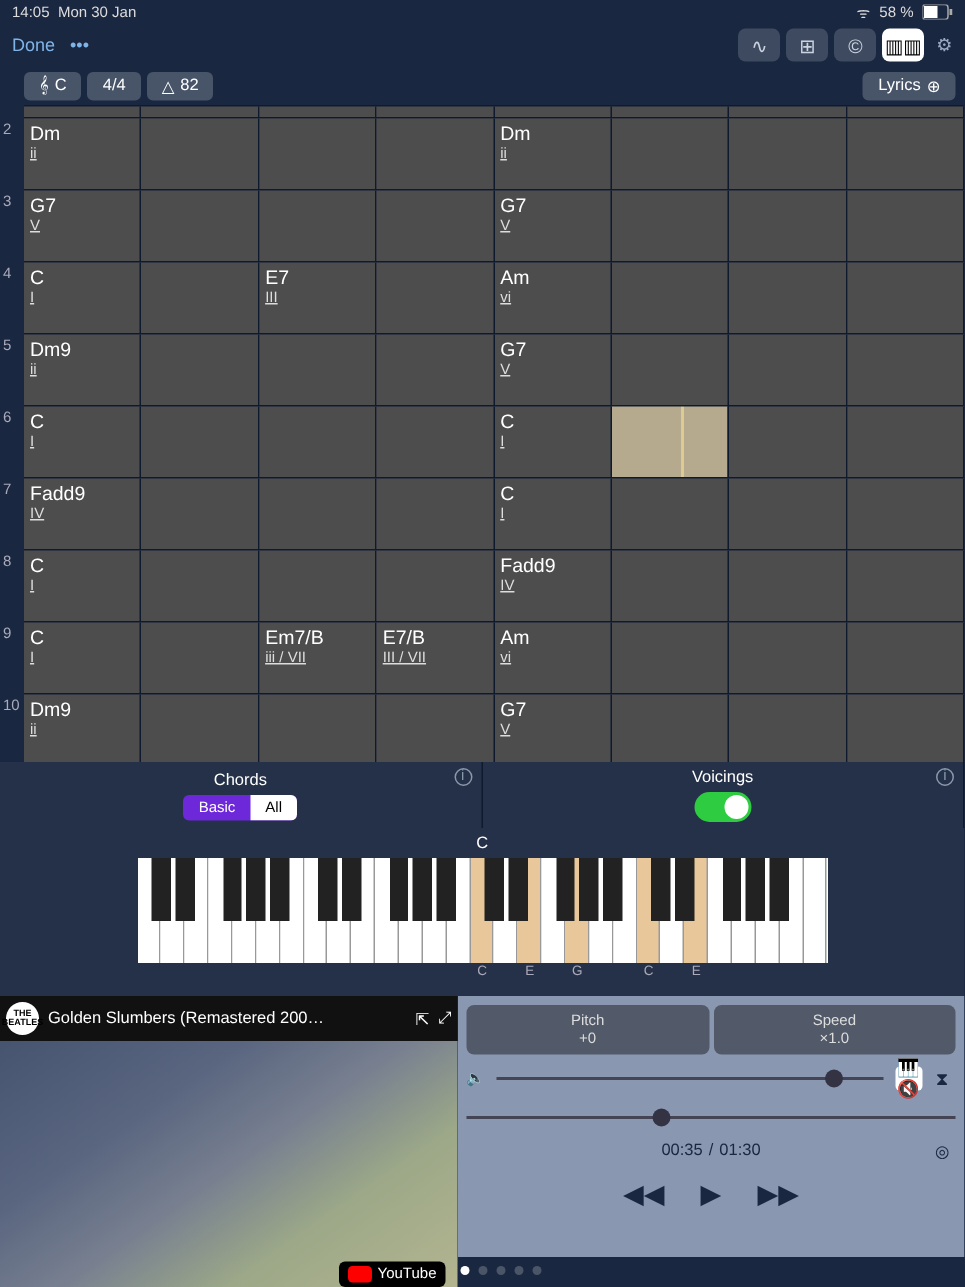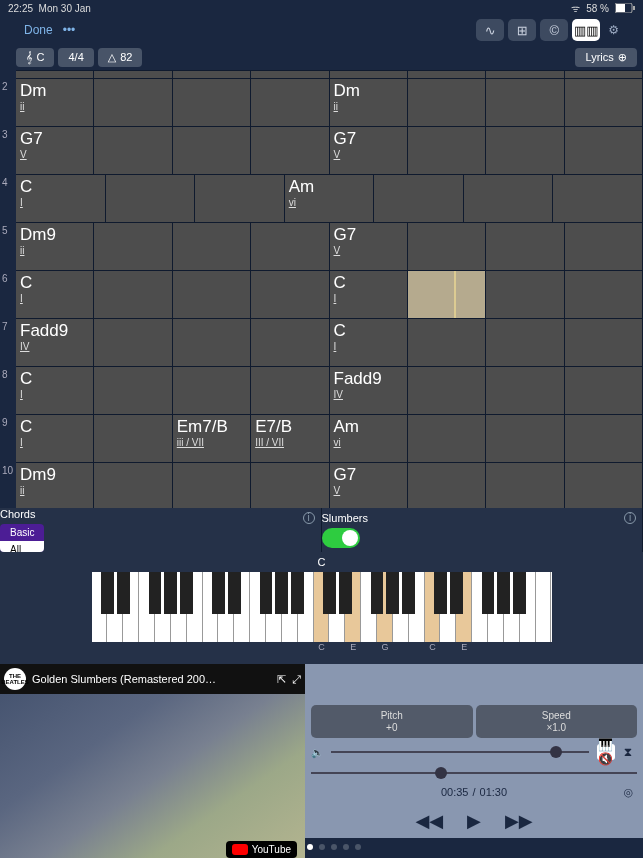--- a/index.html
+++ b/index.html
@@ -1,36 +1,36 @@
 <!DOCTYPE html>
 <html><head>
 <meta charset="utf-8">
 <style>
 * { margin:0; padding:0; box-sizing:border-box; font-family:-apple-system,Helvetica,Arial,sans-serif; }
 body { background:#1a2740; width:643px; height:858px; overflow:hidden; color:#fff; font-size:12px; }
 .statusbar { height:16px; display:flex; justify-content:space-between; padding:0 8px; font-size:10px; align-items:center; color:#ddd; }
 .statusbar .right { display:flex; gap:6px; align-items:center; }
-.appbar { height:28px; display:flex; justify-content:space-between; align-items:center; padding:0 24px; }
+.appbar { height:28px; display:flex; justify-content:space-between; align-items:center; padding:0 8px; }
 .appbar-left { display:flex; gap:10px; align-items:center; color:#7fb4e8;}
 .appbar-right { display:flex; gap:4px; align-items:center; }
 .icon-btn { width:28px; height:22px; border-radius:5px; background:#3d4a60; display:flex; align-items:center; justify-content:center; font-size:13px; color:#ccd3e0;}
 .icon-btn.white { background:#fff; color:#000;}
 .toolbar { height:26px; display:flex; justify-content:space-between; padding:0 6px 0 16px; align-items:center;}
 .toolbar-left { display:flex; gap:4px;}
 .pill { background:#485468; padding:3px 10px; border-radius:4px; font-size:11px; display:flex; align-items:center; gap:4px;}
 .grid { height:438px; overflow:hidden; position:relative; padding-left:16px;}
 .row { display:flex; height:48px; border-top:1px solid #0f1a2e; position:relative;}
 .rownum { position:absolute; left:-14px; top:2px; font-size:10px; color:#aab; }
 .cell { flex:1; border-right:1px solid #0f1a2e; background:#4d4d4d; padding:2px 4px; font-size:10px; display:flex; flex-direction:column; justify-content:flex-start; line-height:1.2; position:relative;}
-.chord-name { font-weight:400; font-size:17px;}
+.chord-name { font-weight:400; font-size:13px;}
 .chord-func { font-size:10px; color:#ddd;text-decoration:underline;}
 .highlight { background:linear-gradient(to right,#b5aa8e 0%,#b5aa8e 60%,#dccb92 60%,#dccb92 62%,#b5aa8e 62%);}
 .ctrlrow { height:44px; display:flex; background:#253148;}
-.ctrlcol { flex:1; border-right:1px solid #0f1a2e; display:flex; flex-direction:column; align-items:flex-start; justify-content:center; font-size:11px; gap:4px; position:relative;}
-.seg { display:flex; background:#4c1d95; border-radius:4px; overflow:hidden; font-size:10px;flex-direction:column;}
+.ctrlcol { flex:1; border-right:1px solid #0f1a2e; display:flex; flex-direction:column; align-items:center; justify-content:center; font-size:11px; gap:4px; position:relative;}
+.seg { display:flex; background:#6d28d9; border-radius:4px; overflow:hidden; font-size:10px;}
 .seg span { padding:3px 10px; }
 .seg .active { background:#fff; color:#000;}
 .toggle { width:38px; height:20px; background:#2ecc40; border-radius:10px; position:relative;}
 .toggle::after { content:''; width:16px; height:16px; background:#fff; border-radius:50%; position:absolute; right:2px; top:2px;}
 .info-i { position:absolute; right:6px; top:4px; font-size:10px; color:#8899aa; border:1px solid #8899aa; width:12px; height:12px; border-radius:50%; text-align:center; line-height:10px;}
 .piano-area { height:112px; background:#253148; display:flex; flex-direction:column; align-items:center; }
 .piano-label { font-size:11px; padding:4px 0;}
 .piano { background:#fff; height:70px; width:460px; position:relative; display:flex;}
 .wkey { flex:1; border-right:1px solid #999; position:relative; background:#fff;}
 .wkey.pressed { background:#e8c89a;}
@@ -39,42 +39,42 @@
 .note-labels { display:flex; width:460px; font-size:9px; color:#aab; }
 .note-labels span { flex:1; text-align:center;}
 .bottom { height:174px; display:flex; background:#1a2740;}
 .video { width:305px; background:#000; position:relative;}
 .video-top { height:30px; background:#111; display:flex; align-items:center; gap:6px; padding:4px; font-size:11px;}
 .avatar { width:22px; height:22px; border-radius:50%; background:#fff; display:flex; align-items:center; justify-content:center; font-size:6px; color:#000; font-weight:bold; text-align:center; line-height:1;}
 .video-img { height:172px; background:linear-gradient(145deg,#465470 0%,#5a6680 30%,#788090 50%,#9ca888 70%,#b5b590 100%); position:relative;text-decoration:underline;}
 .yt-badge { position:absolute; bottom:8px; right:8px; background:#000; border-radius:4px; padding:3px 6px; font-size:10px; display:flex; align-items:center; gap:4px;}
 .yt-badge::before { content:''; width:16px; height:11px; background:#f00; border-radius:3px;}
 .player { flex:1; background:#8997b0; padding:6px; color:#1a2740; font-size:10px; display:flex; flex-direction:column; gap:6px;}
-.player-top { display:flex; gap:3px;margin-top:35px;}
+.player-top { display:flex; gap:3px;}
 .player-btn { flex:1; background:#0006; border-radius:5px; text-align:center; padding:5px 0; color:#ddd; font-size:10px; display:flex; flex-direction:column; gap:1px;}
 .slider-row { display:flex; align-items:center; gap:8px; height:20px;}
 .slider { flex:1; height:2px; background:#445; position:relative;}
 .slider .knob { position:absolute; width:12px; height:12px; background:#334; border-radius:50%; top:-5px;}
 .icons-r { display:flex; gap:4px; align-items:center;}
 .icon-sm { width:18px; height:16px; display:flex; align-items:center; justify-content:center; font-size:12px;}
 .icon-box { background:#fff; border-radius:3px; padding:2px 4px;}
 .timerow { text-align:center; font-size:11px; display:flex; justify-content:center; gap:4px; position:relative;}
 .timerow .cast { position:absolute; right:4px;}
 .transport { display:flex; justify-content:center; gap:24px; align-items:center; font-size:18px; margin-top:6px;}
 .dots-row { height:18px; display:flex; justify-content:center; align-items:center; gap:6px;}
 .dot { width:6px; height:6px; border-radius:50%; background:#4a5568;}
 .dot.active { background:#fff;}
 .first-row .cell { background:#4d4d4d; height:8px; padding:0;}
 .first-row { height:8px;}
 </style>
 </head>
 <body>
 
 <div class="statusbar">
-  <div><span>22:25</span>&nbsp;&nbsp;<span>Mon 30 Jan</span></div>
+  <div><span>14:05</span>&nbsp;&nbsp;<span>Mon 30 Jan</span></div>
   <div class="right">
     <span>ᯤ</span>
     <span>58 %</span>
     <svg width="20" height="10">
         <rect x="0" y="0" width="17" height="10" rx="2" fill="none" stroke="#aaa"></rect>
         <rect x="1" y="1" width="9" height="8" fill="#fff"></rect>
         <rect x="18" y="3" width="2" height="4" fill="#aaa"></rect>
       </svg>
   </div>
 </div>
@@ -147,20 +147,24 @@
       <div class="cell"></div>
       <div class="cell"></div>
     </div>
     <div class="row">
       <div class="rownum">4</div>
       <div class="cell">
         <div class="chord-name">C</div>
         <div class="chord-func">I</div>
       </div>
       <div class="cell"></div>
+      <div class="cell">
+        <div class="chord-name">E7</div>
+        <div class="chord-func">III</div>
+      </div>
       <div class="cell"></div>
       <div class="cell">
         <div class="chord-name">Am</div>
         <div class="chord-func">vi</div>
       </div>
       <div class="cell"></div>
       <div class="cell"></div>
       <div class="cell"></div>
     </div>
     <div class="row">
@@ -276,21 +280,21 @@
 <div class="ctrlrow">
   <div class="ctrlcol">
     <span>Chords</span>
     <div class="seg">
       <span>Basic</span>
       <span class="active">All</span>
     </div>
     <span class="info-i">i</span>
   </div>
   <div class="ctrlcol">
-    <span>Slumbers</span>
+    <span>Voicings</span>
     <div class="toggle"></div>
     <span class="info-i">i</span>
   </div>
 </div>
 
 <div class="piano-area">
   <div class="piano-label">C</div>
   <div class="piano" id="piano">
       <div class="wkey"></div>
       <div class="wkey"></div>

